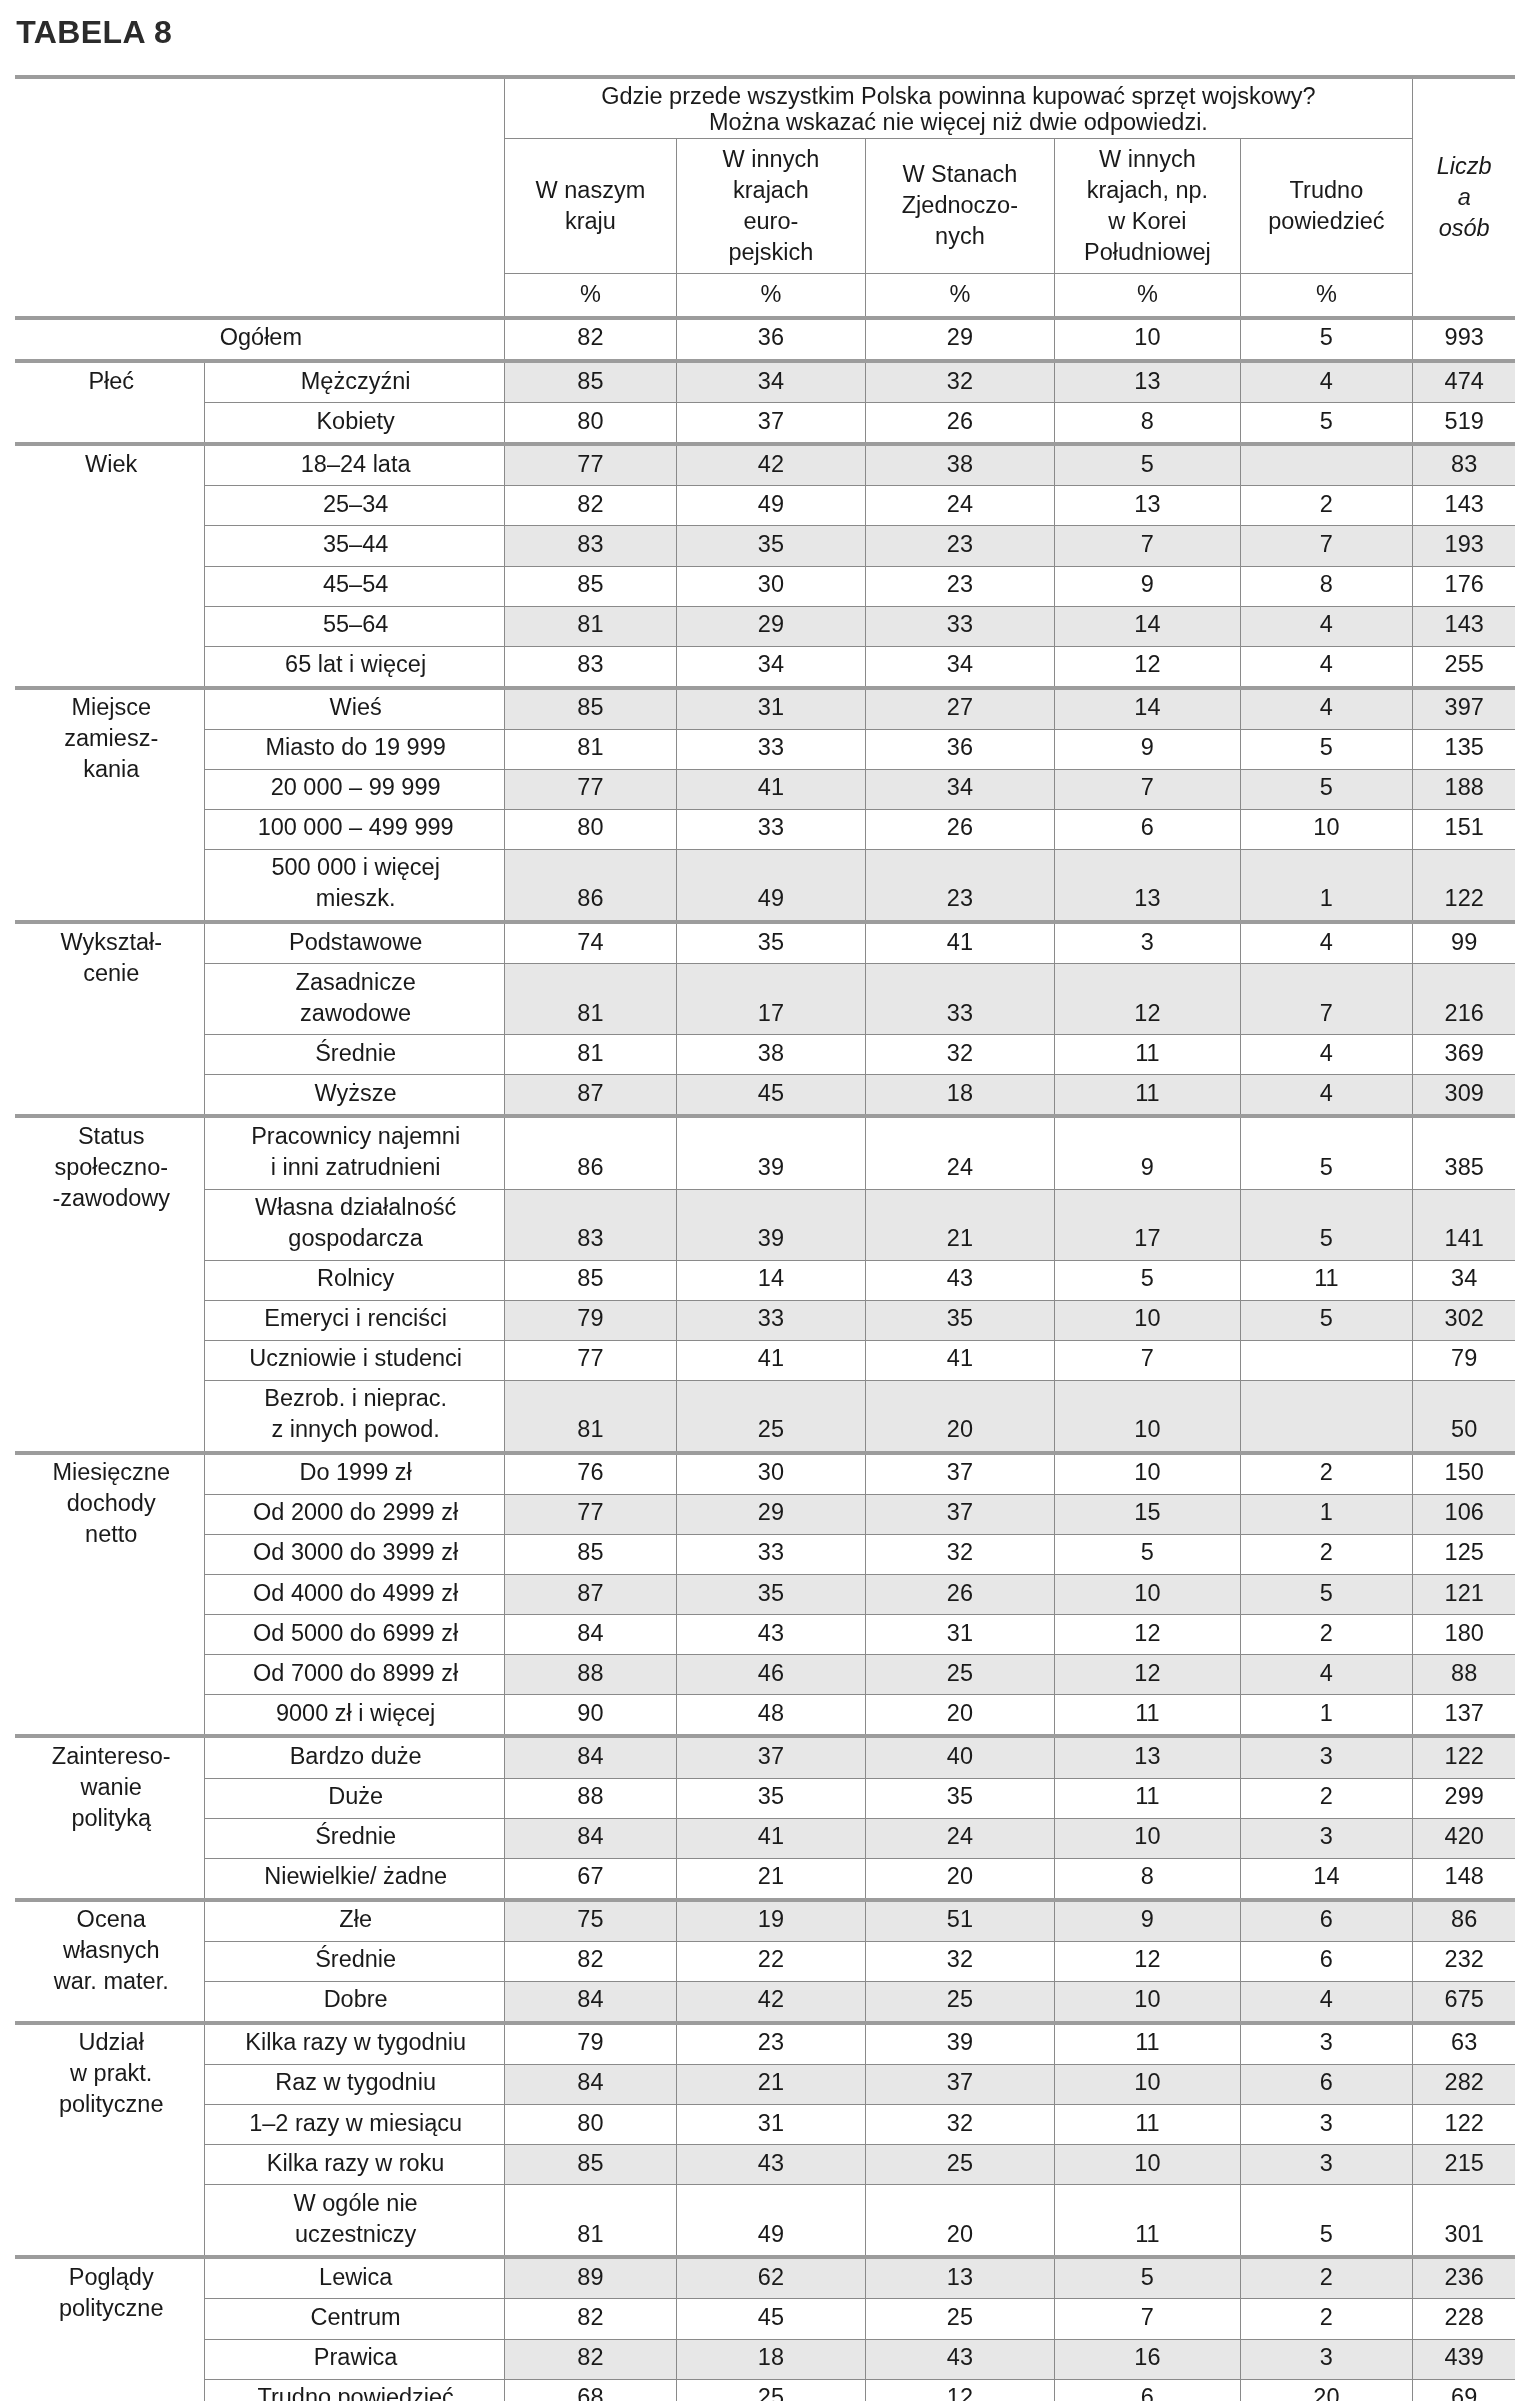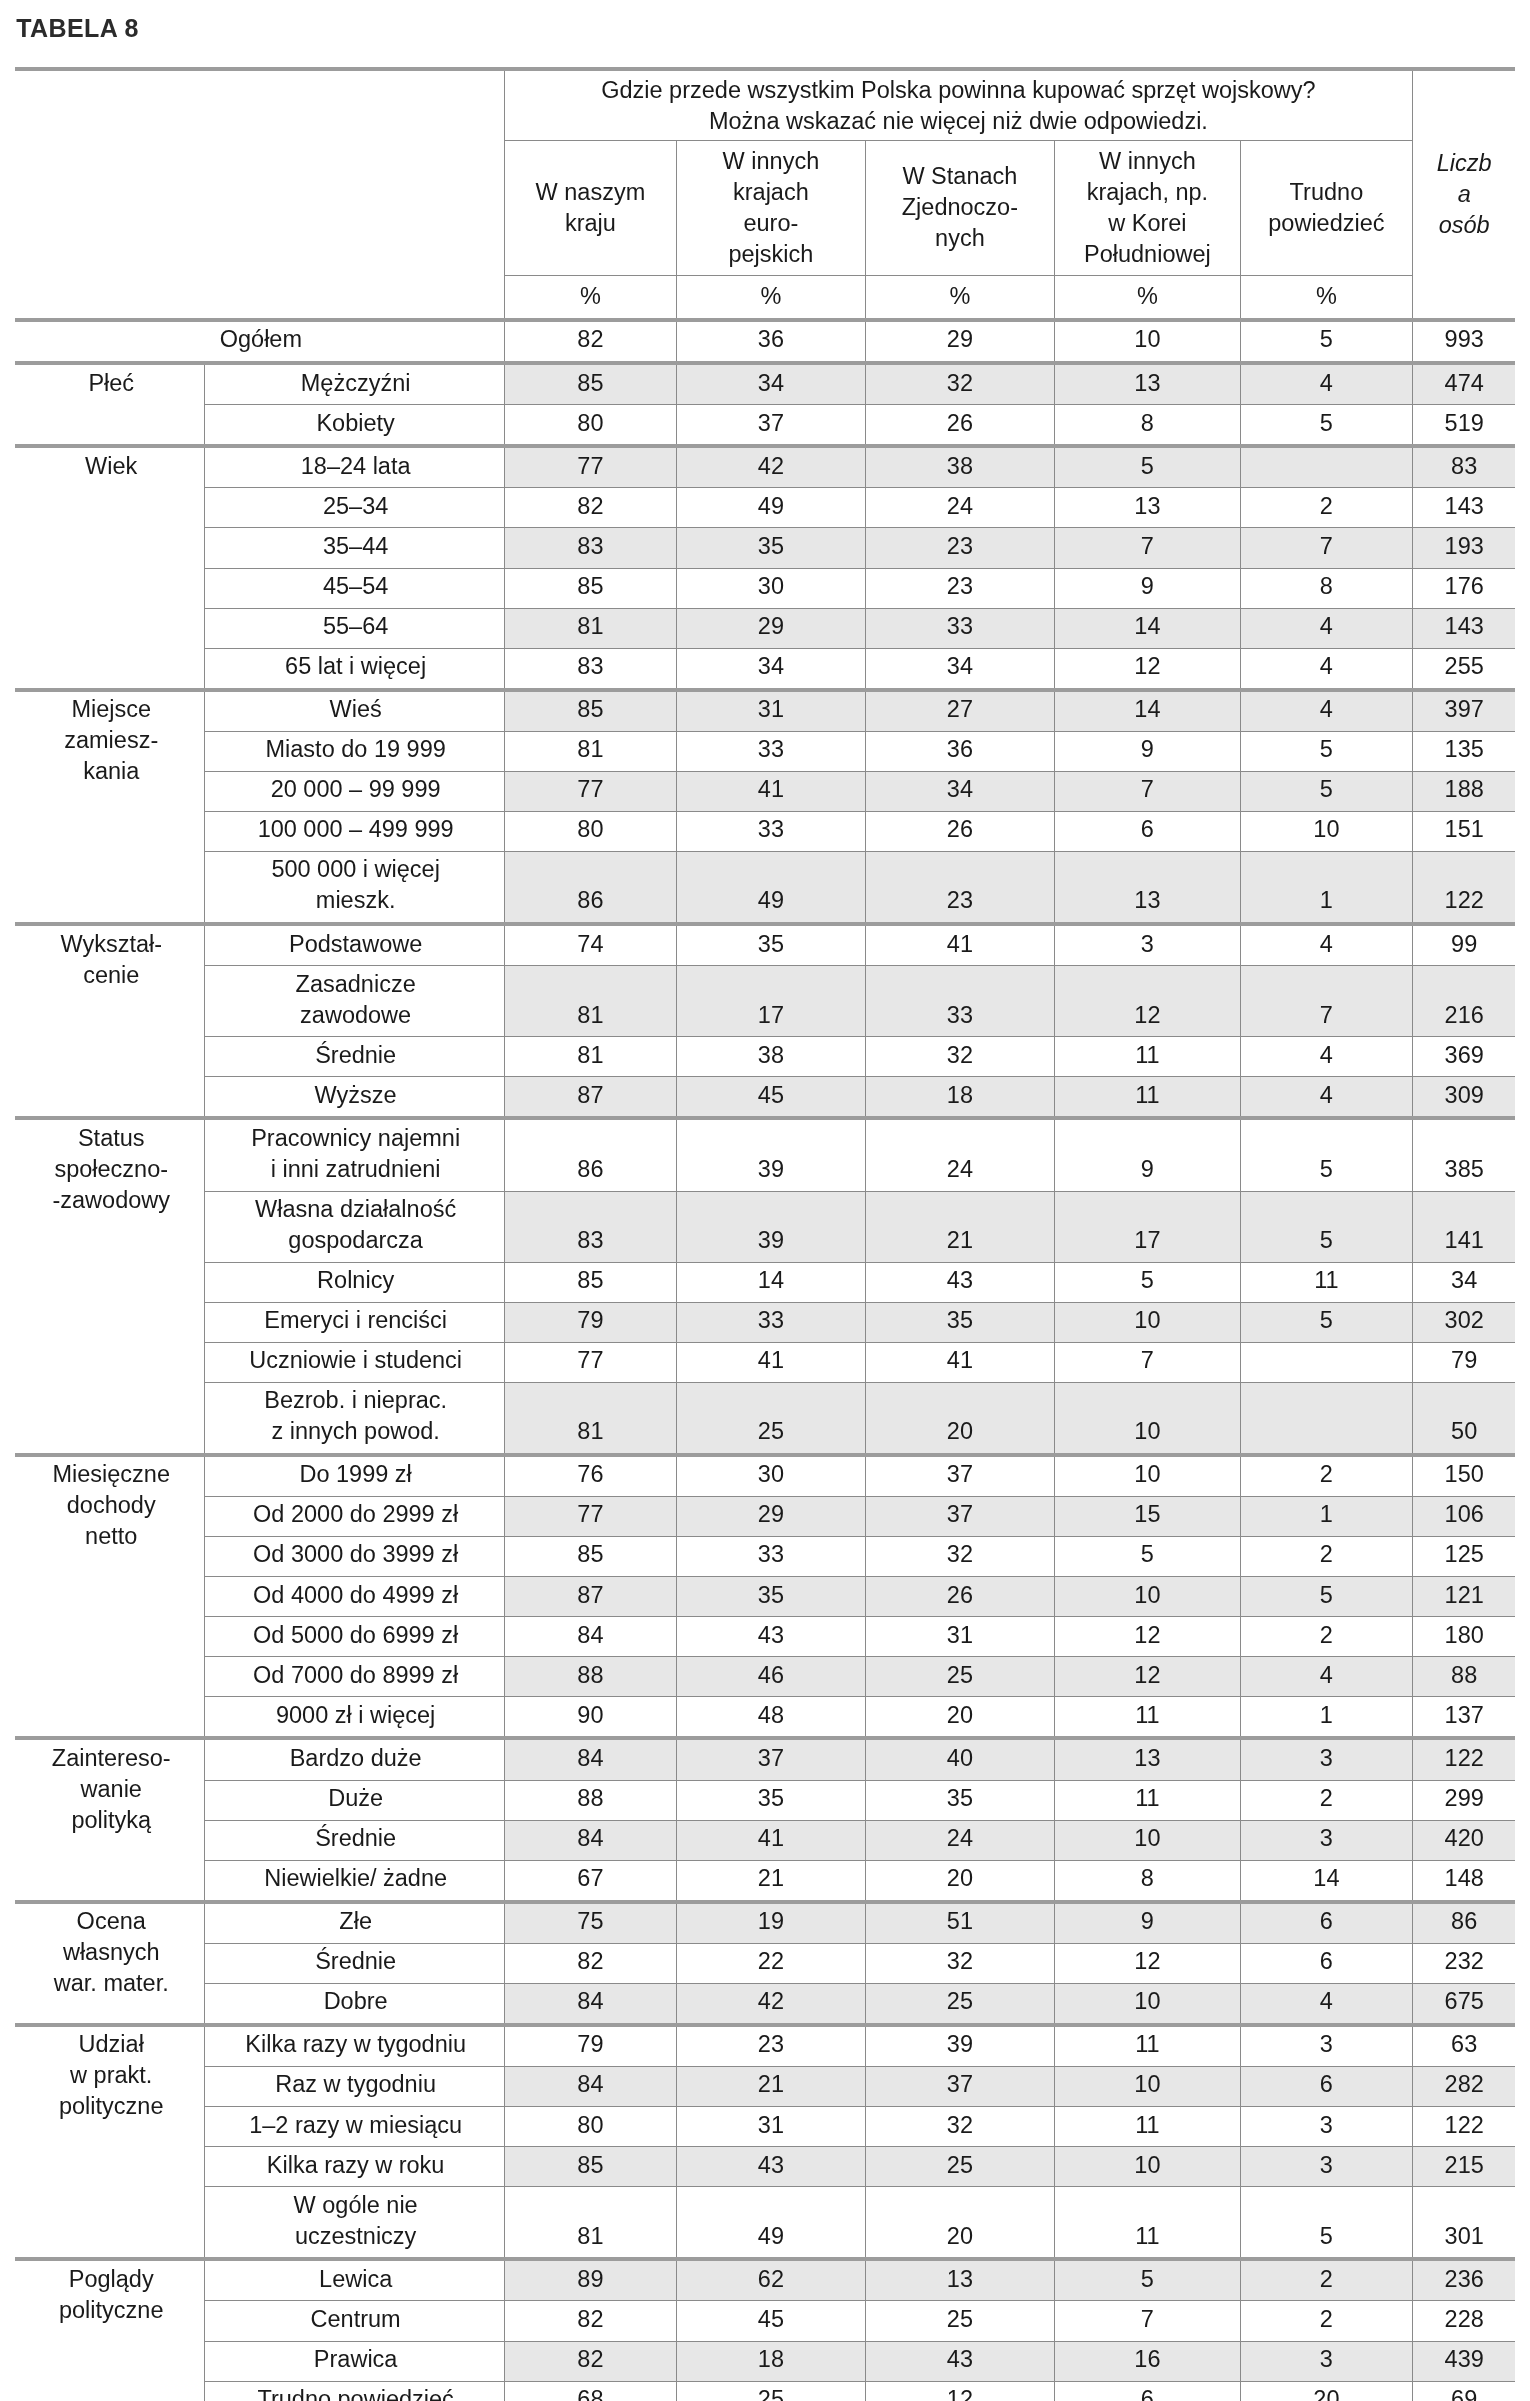--- a/index.html
+++ b/index.html
@@ -7,41 +7,41 @@
   }
   *{box-sizing:border-box; margin:0; padding:0;}
   html,body{background:#ffffff;}
   body{
     width:1530px; height:2401px; overflow:hidden;
     font-family:"Liberation Sans","DejaVu Sans",sans-serif;
     color:var(--ink);
   }
   .page{padding:11.3px 0 0 15.4px;}
   .title{
-    font-size:25px; font-weight:700; color:#2b2b2b;
+    font-size:32px; font-weight:700; color:#2b2b2b;
     letter-spacing:0.4px; margin:3.2px 0 0 0.8px;
   }
   table{
     border-collapse:collapse; table-layout:fixed;
     width:1500px; margin-top:24px;
     font-size:23.5px; line-height:31px;
   }
   th,td{font-weight:400; empty-cells:show;}
   
   th.corner{
     border-top:4px solid var(--thick);
     border-bottom:1.6px solid var(--thin);
   }
   th.question{
     border-top:4px solid var(--thick);
     border-left:1.6px solid var(--thin);
     border-right:1.6px solid var(--thin);
     border-bottom:1.6px solid var(--thin);
     text-align:center; vertical-align:middle;
-    white-space:pre-line; padding:3.2px 8px; line-height:31px;margin-left:40px;
+    white-space:pre-line; padding:3.2px 8px; line-height:26px;margin-left:40px;
   }
   th.count-head{
     border-top:4px solid var(--thick);
     border-left:1.6px solid var(--thin);
     border-bottom:4px solid var(--thick);
     text-align:center; vertical-align:middle;
     white-space:pre-line; padding:3.2px 3.2px; line-height:31px;font-style:italic;
   }
   th.colhead{
     border-left:1.6px solid var(--thin);

